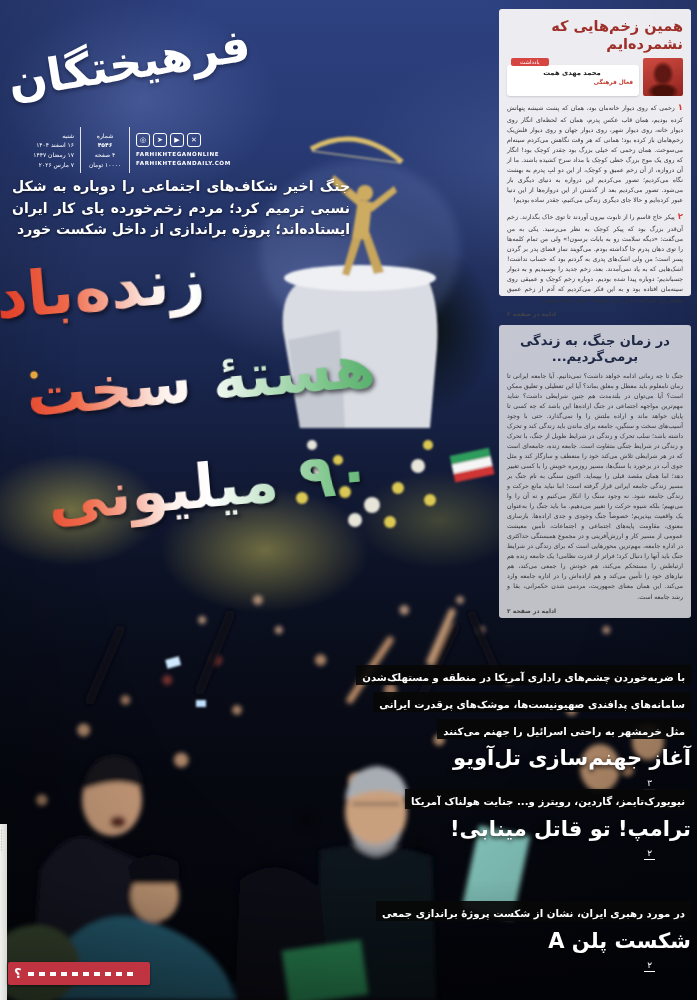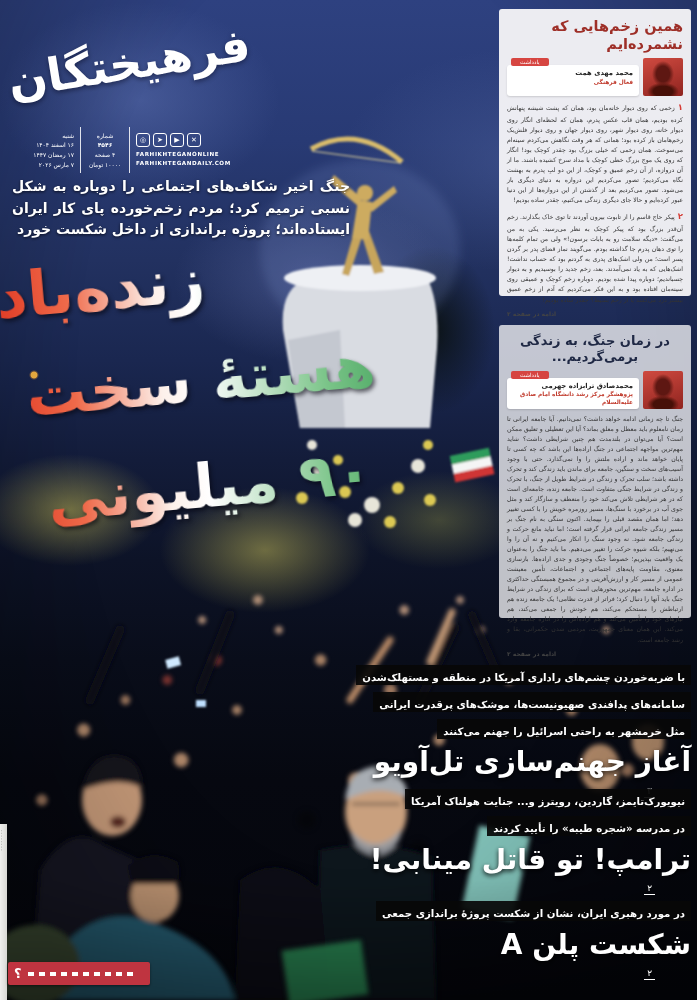--- a/index.html
+++ b/index.html
@@ -73,21 +73,21 @@
   .card2{top:325px;height:293px;background:rgba(243,243,246,.78);}
   .card-title{font-weight:bold;text-align:right;line-height:1.25;margin:1px 0 5px;}
   .card1 .card-title{font-size:14.5px;color:#9e2f28;}
   .card2 .card-title{font-size:13px;color:#202945;text-align:center;}
   .author-row{position:relative;height:38px;margin-bottom:5px;}
   .author-box{position:absolute;right:44px;left:0;top:7px;bottom:0;background:#fff;
               border-radius:3px;box-shadow:0 1px 2px rgba(0,0,0,.15);
               padding:4px 6px 0 4px;box-sizing:border-box;text-align:right;}
   .badge{position:absolute;left:4px;top:0;background:#d64541;color:#fff;font-size:5.5px;
          padding:1px 9px;border-radius:2px;z-index:2;}
-  .author-name{font-size:6.8px;font-weight:bold;color:#222;line-height:1.4;}
+  .author-name{font-size:6.8px;font-weight:bold;color:#222;line-height:1.4;text-align:center;}
   .author-role{font-size:5.8px;font-weight:bold;color:#c0392b;line-height:1.35;}
   .author-photo{position:absolute;right:0;top:0;width:40px;height:38px;border-radius:2px;
     background:
       radial-gradient(ellipse 11px 13px at 50% 42%, #5e1712 0 60%, transparent 100%),
       radial-gradient(ellipse 16px 9px at 50% 88%, #471008 0 60%, transparent 100%),
       linear-gradient(160deg,#cf4a40,#8f241f);}
   .card-body{font-size:6.2px;line-height:1.62;text-align:justify;color:#333;}
   .card-body p{margin:0 0 5px;}
   .pnum{color:#d63c35;font-weight:bold;font-size:8.5px;margin-left:3px;}
   .more{font-size:6px;font-weight:bold;color:#444;text-align:left;margin-top:3px;direction:rtl;}
@@ -106,21 +106,21 @@
   .hl1{top:0;text-align:left;font-size:62px;}
   .hl2{top:102px;text-align:center;font-size:60px;}
   .hl3{top:208px;text-align:center;font-size:60px;}
 
   
   .story{position:absolute;right:6px;direction:rtl;text-align:right;width:345px;}
   .storyA{top:664px;}.storyB{top:788px;}.storyC{top:900px;}
   .kline{line-height:1.55;margin-bottom:2px;}
   .kline span{background:rgba(8,8,8,.93);color:#fff;font-size:10.2px;font-weight:bold;
               padding:7px 6px 2px;box-decoration-break:clone;}
-  .story-title{font-size:28px;font-weight:bold;color:#fff;margin-top:4px;line-height:1.15;
+  .story-title{font-size:21px;font-weight:bold;color:#fff;margin-top:4px;line-height:1.15;
                text-shadow:0 2px 5px rgba(0,0,0,.85);}
   .pageref{display:inline-block;font-size:9px;color:#fff;border-bottom:1px solid #fff;
            padding:0 3px 1px;margin:3px 36px 0 0;text-shadow:0 1px 2px rgba(0,0,0,.8);}
 
   
   .spine{position:absolute;left:0;top:824px;width:7px;height:176px;
          background:linear-gradient(90deg,#f0f0ee,#d8d8d4);}
   .spine-text{position:absolute;left:0;top:6px;writing-mode:vertical-rl;font-size:4.5px;
               color:#8a8a86;letter-spacing:1px;white-space:nowrap;}
   .ribbon{position:absolute;left:8px;top:962px;width:142px;height:23px;background:#bf3440;
@@ -269,28 +269,20 @@
     </div>
     <div class="card-body">
       <p><span class="pnum">۱</span><span>زخمی که روی دیوار خانه‌مان بود، همان که پشت شیشه پنهانش کرده بودیم، همان قاب عکس پدرم، همان که لحظه‌ای انگار روی دیوار خانه، روی دیوار شهر، روی دیوار جهان و روی دیوار فلش‌بک زخم‌هامان باز کرده بود؛ همانی که هر وقت نگاهش می‌کردم سینه‌ام می‌سوخت. همان زخمی که خیلی بزرگ بود چقدر کوچک بود! انگار که روی یک موج بزرگ خطی کوچک با مداد سرخ کشیده باشند. ما از آن دروازه، از آن زخم عمیق و کوچک، از این دو لبِ پدرم به بهشت نگاه می‌کردیم؛ تصور می‌کردیم این دروازه به دنیای دیگری باز می‌شود. تصور می‌کردیم بعد از گذشتن از این دروازه‌ها از این دنیا عبور کرده‌ایم و حالا جای دیگری زندگی می‌کنیم، چقدر ساده بودیم!</span></p>
       <p><span class="pnum">۲</span><span>پیکر حاج قاسم را از تابوت بیرون آوردند تا توی خاک بگذارند. زخم آن‌قدر بزرگ بود که پیکر کوچک به نظر می‌رسید. یکی به من می‌گفت: «دیگه سلامت رو به بابات برسون!» ولی من تمام کلمه‌ها را توی دهان پدرم جا گذاشته بودم. می‌گویند نماز قضای پدر بر گردن پسر است؛ من ولی اشک‌های پدری به گردنم بود که حساب نداشت! اشک‌هایی که به یاد نمی‌آمدند. بعد، زخم جدید را بوسیدیم و به دیوار چسباندیم؛ دوباره پیدا شده بودیم. دوباره زخم کوچک و عمیقی روی سینه‌مان افتاده بود و به این فکر می‌کردیم که آدم از زخم عمیق بیشتر درد می‌کشد یا از زخم بسیط؟ چقدر ساده بودیم!</span></p>
     </div>
     <div class="more">ادامه در صفحه ۲</div>
   </div>
 
   <div class="card card2">
     <div class="card-title">در زمان جنگ، به زندگی برمی‌گردیم...</div>
-    <div class="author-row">
-      <span class="badge">یادداشت</span>
-      <div class="author-box">
-        <div class="author-name">محمدصادق ترابزاده جهرمی</div>
-        <div class="author-role">پژوهشگر مرکز رشد دانشگاه امام صادق علیه‌السلام</div>
-      </div>
-      <div class="author-photo"></div>
-    </div>
     <div class="card-body">
       <p>جنگ تا چه زمانی ادامه خواهد داشت؟ نمی‌دانیم. آیا جامعه ایرانی تا زمان نامعلوم باید معطل و معلق بماند؟ آیا این تعطیلی و تعلیق ممکن است؟ آیا می‌توان در بلندمدت هم چنین شرایطی داشت؟ شاید مهم‌ترین مواجهه اجتماعی در جنگ اراده‌ها این باشد که چه کسی تا پایان خواهد ماند و اراده ملتش را وا نمی‌گذارد. حتی با وجود آسیب‌های سخت و سنگین، جامعه برای ماندن باید زندگی کند و تحرک داشته باشد؛ سلب تحرک و زندگی در شرایط طویل از جنگ، با تحرک و زندگی در شرایط جنگی متفاوت است. جامعه زنده، جامعه‌ای است که در هر شرایطی تلاش می‌کند خود را منعطف و سازگار کند و مثل جوی آب در برخورد با سنگ‌ها، مسیر روزمره خویش را با کسی تغییر دهد؛ اما همان مقصد قبلی را بپیماید. اکنون سنگی به نام جنگ بر مسیر زندگی جامعه ایرانی قرار گرفته است؛ اما نباید مانع حرکت و زندگی جامعه شود. نه وجود سنگ را انکار می‌کنیم و نه آن را وا می‌نهیم؛ بلکه شیوه حرکت را تغییر می‌دهیم. ما باید جنگ را به‌عنوان یک واقعیت بپذیریم؛ خصوصاً جنگ وجودی و جدی اراده‌ها. بازسازی معنوی، مقاومت پایه‌های اجتماعی و اجتماعات، تأمین معیشت عمومی از مسیر کار و ارزش‌آفرینی و در مجموع همبستگی حداکثری در اداره جامعه، مهم‌ترین محورهایی است که برای زندگی در شرایط جنگ باید آنها را دنبال کرد؛ فراتر از قدرت نظامی! یک جامعه زنده هم ارتباطش را مستحکم می‌کند، هم خودش را جمعی می‌کند، هم نیازهای خود را تأمین می‌کند و هم اراده‌اش را در اداره جامعه وارد می‌کند. این همان معنای جمهوریت، مردمی شدن حکمرانی، بقا و رشد جامعه است.</p>
     </div>
     <div class="more">ادامه در صفحه ۲</div>
   </div>
 
   <div class="lead">جنگ اخیر شکاف‌های اجتماعی را دوباره به شکل نسبی ترمیم کرد؛ مردم زخم‌خورده پای کار ایران ایستاده‌اند؛ پروژه براندازی از داخل شکست خورد</div>
 
   <div class="hl-block">
     <div class="hl hl1">زنده‌باد</div>
@@ -301,21 +293,20 @@
   <div class="story storyA">
     <div class="kline"><span>با ضربه‌خوردن چشم‌های راداری آمریکا در منطقه و مستهلک‌شدن</span></div>
     <div class="kline"><span>سامانه‌های پدافندی صهیونیست‌ها، موشک‌های پرقدرت ایرانی</span></div>
     <div class="kline"><span>مثل خرمشهر به راحتی اسرائیل را جهنم می‌کنند</span></div>
     <div class="story-title">آغاز جهنم‌سازی تل‌آویو</div>
     <span class="pageref">۳</span>
   </div>
 
   <div class="story storyB">
     <div class="kline"><span>نیویورک‌تایمز، گاردین، رویترز و... جنایت هولناک آمریکا</span></div>
-    <div class="kline"><span>در مدرسه «شجره طیبه» را تأیید کردند</span></div>
     <div class="story-title">ترامپ! تو قاتل مینابی!</div>
     <span class="pageref">۲</span>
   </div>
 
   <div class="story storyC">
     <div class="kline"><span>در مورد رهبری ایران، نشان از شکست پروژهٔ براندازی جمعی</span></div>
     <div class="story-title">شکست پلن A</div>
     <span class="pageref">۲</span>
   </div>
 

